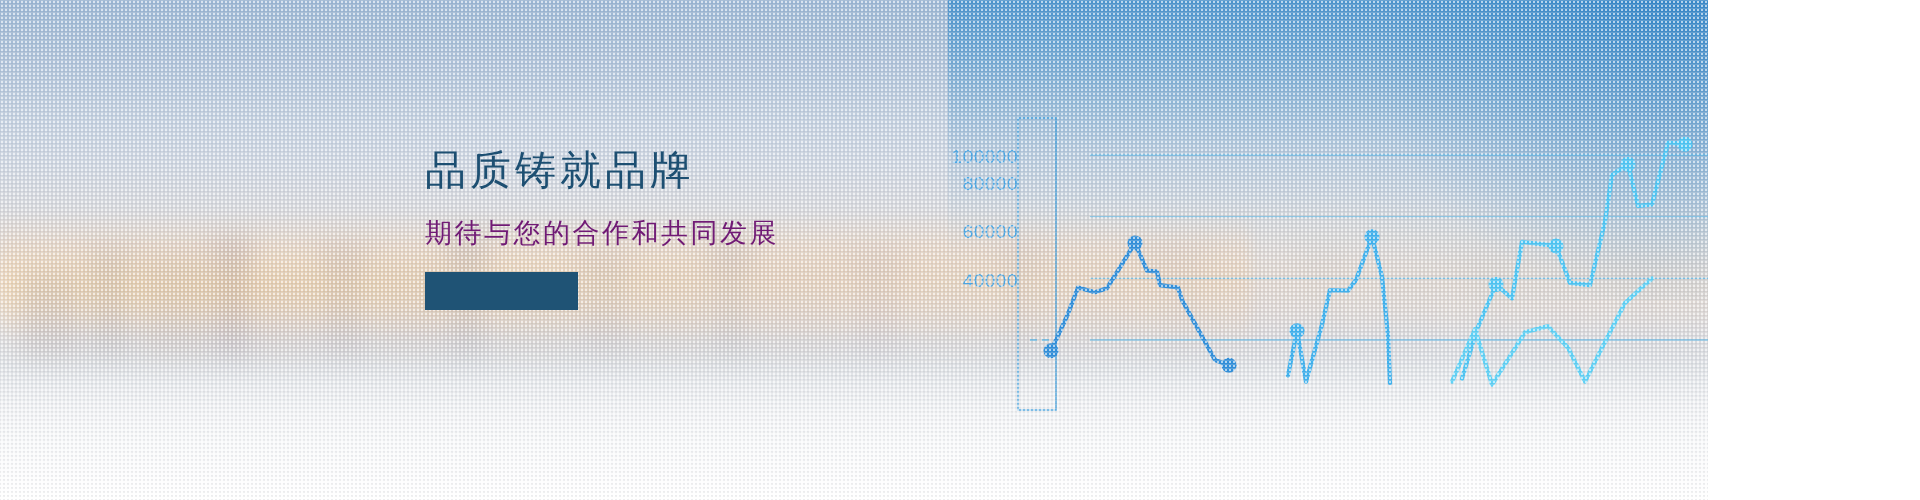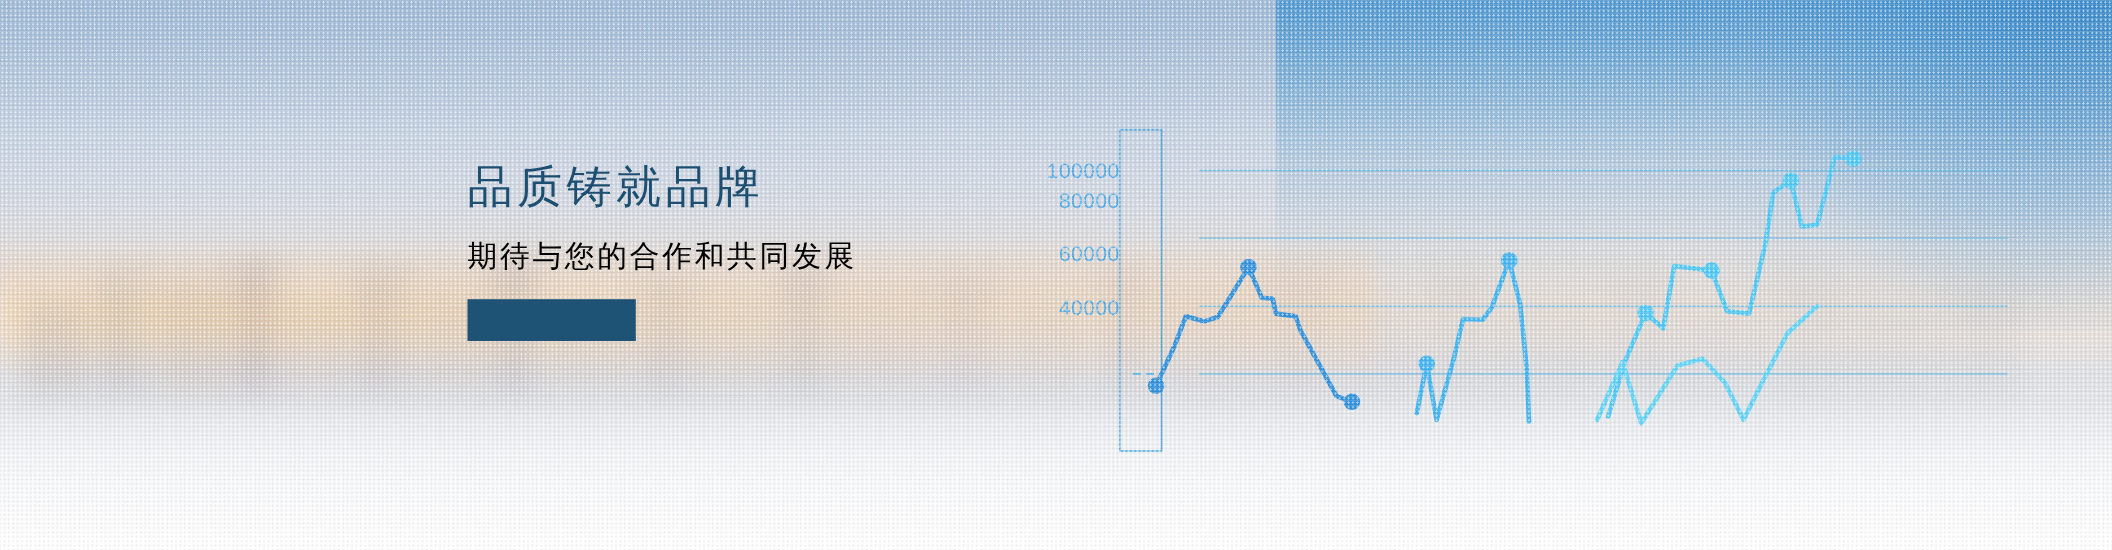--- a/index.html
+++ b/index.html
@@ -1,21 +1,21 @@
 <!DOCTYPE html>
 <html><head>
 <meta charset="utf-8">
 <style>
   * { margin:0; padding:0; box-sizing:border-box; }
   html,body { width:1920px; height:500px; overflow:hidden; }
   body { font-family:"Liberation Sans", sans-serif; background:#ffffff; }
 
   #banner {
     position:relative;
-    width:1920px; height:500px;
+    width:1708px; height:500px;
     overflow:hidden;
   }
 
   
   .bg-sky {
     position:absolute; inset:0;
     background:
       linear-gradient(to bottom,
         #9ab6d4 0%,
         #a5bcd6 8%,
@@ -97,21 +97,21 @@
   
   .copy { position:absolute; left:425px; top:150px; width:520px; }
   .headline {
     font-size:41px; line-height:1;
     color:#1d4f72; letter-spacing:4px; font-weight:400;
     white-space:nowrap;
   }
   .subhead {
     margin-top:29px;
     font-size:27px; line-height:1;
-    color:#000000; letter-spacing:2.5px; font-weight:400;
+    color:#701a75; letter-spacing:2.5px; font-weight:400;
     white-space:nowrap;
   }
   .subhead-en {
     margin-top:11px;
     font-size:13.5px; line-height:1;
     color:#7b8694; letter-spacing:0.2px; font-weight:400;
     white-space:nowrap;
   }
   .cta {
     margin-top:25px;

